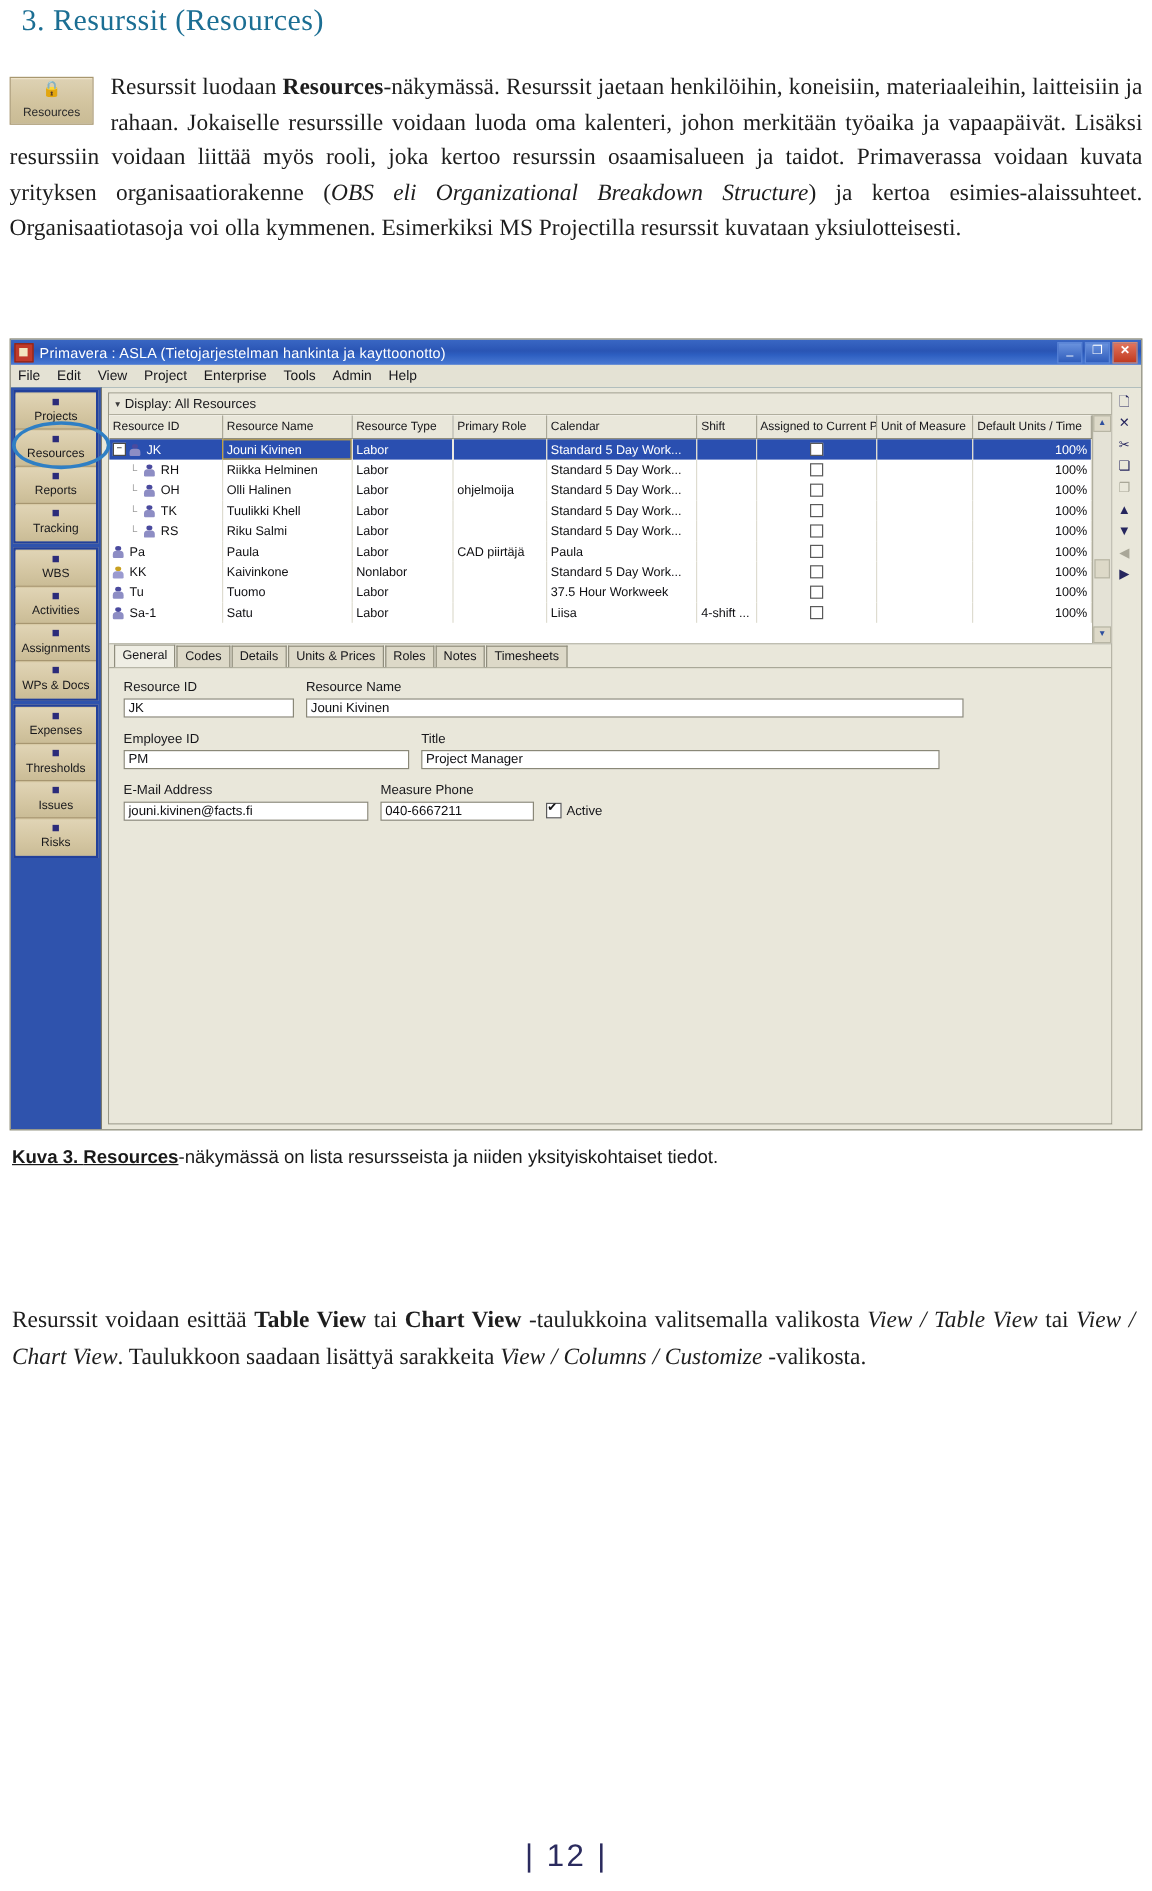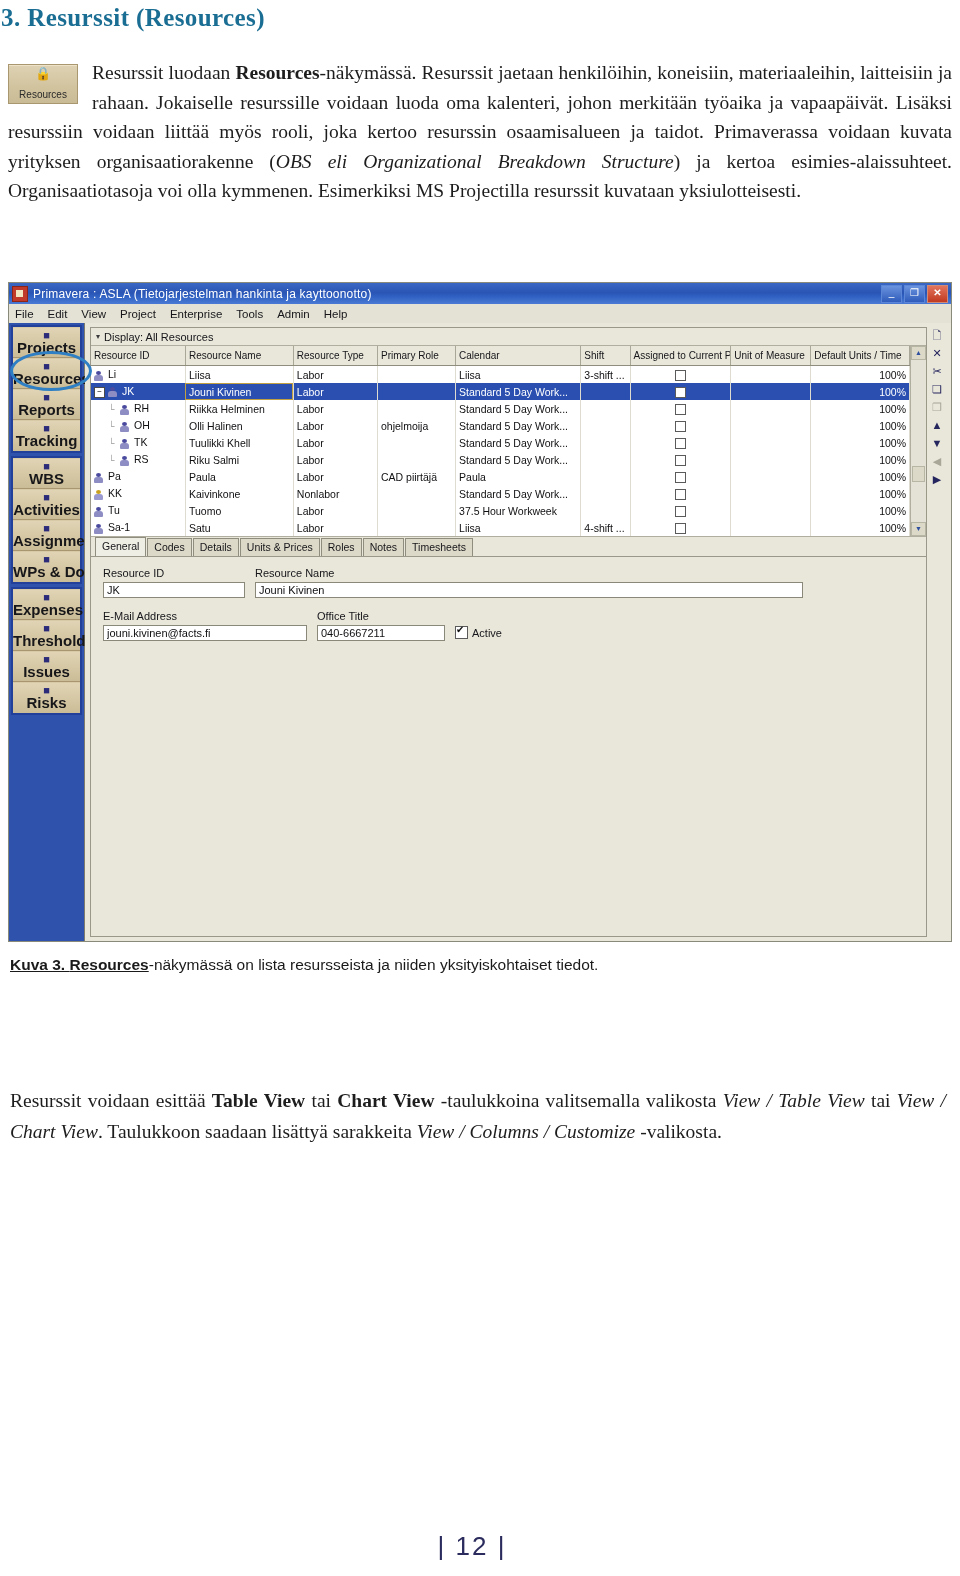--- a/index.html
+++ b/index.html
@@ -12,25 +12,25 @@
     height: 1576px;
     position: relative;
     font-family: "Liberation Serif", serif;
     color: #1a1a1a;
     overflow: hidden;
   }
 
   
   #doc-heading {
     position: absolute;
-    left: 1px;
+    left: 18px;
     top: 4px;
     font-family: "Liberation Serif", serif;
     font-size: 25px;
-    font-weight: bold;
+    font-weight: normal;
     color: #1b6e93;
     letter-spacing: 0.4px;
   }
 
   
   #intro-block {
     position: absolute;
     left: 8px;
     top: 58px;
     width: 944px;
@@ -186,26 +186,25 @@
   .nav-item .nicon {
     display: block;
     height: 14px;
     line-height: 14px;
     font-size: 11px;
     color: #2b2b7a;
     margin-top: 1px;
   }
   .nav-item .nlabel {
     display: block;
-    font-size: 15px;
+    font-size: 10px;
     line-height: 11px;
     color: #17171a;
     font-family: "Liberation Sans", sans-serif;
     white-space: nowrap;
-    font-weight: bold;
   }
   #nav-highlight-ring {
     position: absolute;
     left: 1px;
     top: 28px;
     width: 76px;
     height: 34px;
     border: 3px solid #2f7fc4;
     border-radius: 50%;
     pointer-events: none;
@@ -632,31 +631,20 @@
                   <th>Resource Type</th>
                   <th>Primary Role</th>
                   <th>Calendar</th>
                   <th>Shift</th>
                   <th>Assigned to Current Project</th>
                   <th>Unit of Measure</th>
                   <th>Default Units / Time</th>
                 </tr>
               </thead>
               <tbody id="grid-body">
-                  <tr>
-                    <td><span class="res-icon"></span><span>Li</span></td>
-                    <td>Liisa</td>
-                    <td>Labor</td>
-                    <td></td>
-                    <td>Liisa</td>
-                    <td>3-shift ...</td>
-                    <td class="check"><span class="cb"></span></td>
-                    <td></td>
-                    <td class="units">100%</td>
-                  </tr>
                   <tr class="selected">
                     <td><span class="expander">−</span><span class="res-icon"></span><span>JK</span></td>
                     <td class="namecell">Jouni Kivinen</td>
                     <td>Labor</td>
                     <td></td>
                     <td>Standard 5 Day Work...</td>
                     <td></td>
                     <td class="check"><span class="cb"></span></td>
                     <td></td>
                     <td class="units">100%</td>
@@ -775,25 +763,35 @@
               <label>Resource ID</label>
               <input style="width: 142px;" value="JK">
             </div>
             <div class="field">
               <label>Resource Name</label>
               <input style="width: 548px;" value="Jouni Kivinen">
             </div>
           </div>
           <div class="form-row">
             <div class="field">
+              <label>Employee ID</label>
+              <input style="width: 238px;" value="PM">
+            </div>
+            <div class="field">
+              <label>Title</label>
+              <input style="width: 432px;" value="Project Manager">
+            </div>
+          </div>
+          <div class="form-row">
+            <div class="field">
               <label>E-Mail Address</label>
               <input style="width: 204px;" value="jouni.kivinen@facts.fi">
             </div>
             <div class="field">
-              <label>Office Title</label>
+              <label>Measure Phone</label>
               <input style="width: 128px;" value="040-6667211">
             </div>
             <div class="chk-inline">
               <span class="chk-box"></span>
               <span>Active</span>
             </div>
           </div>
         </div>
 
       </div>

